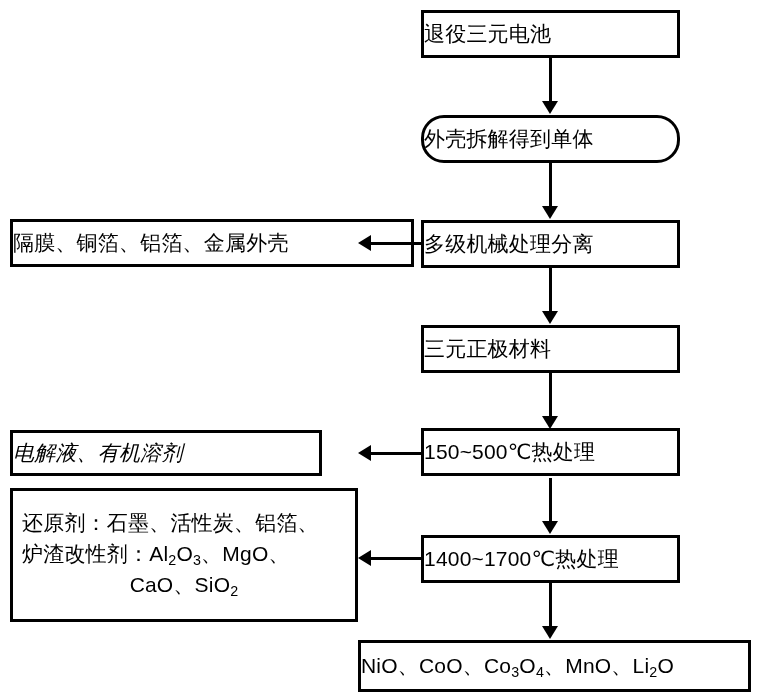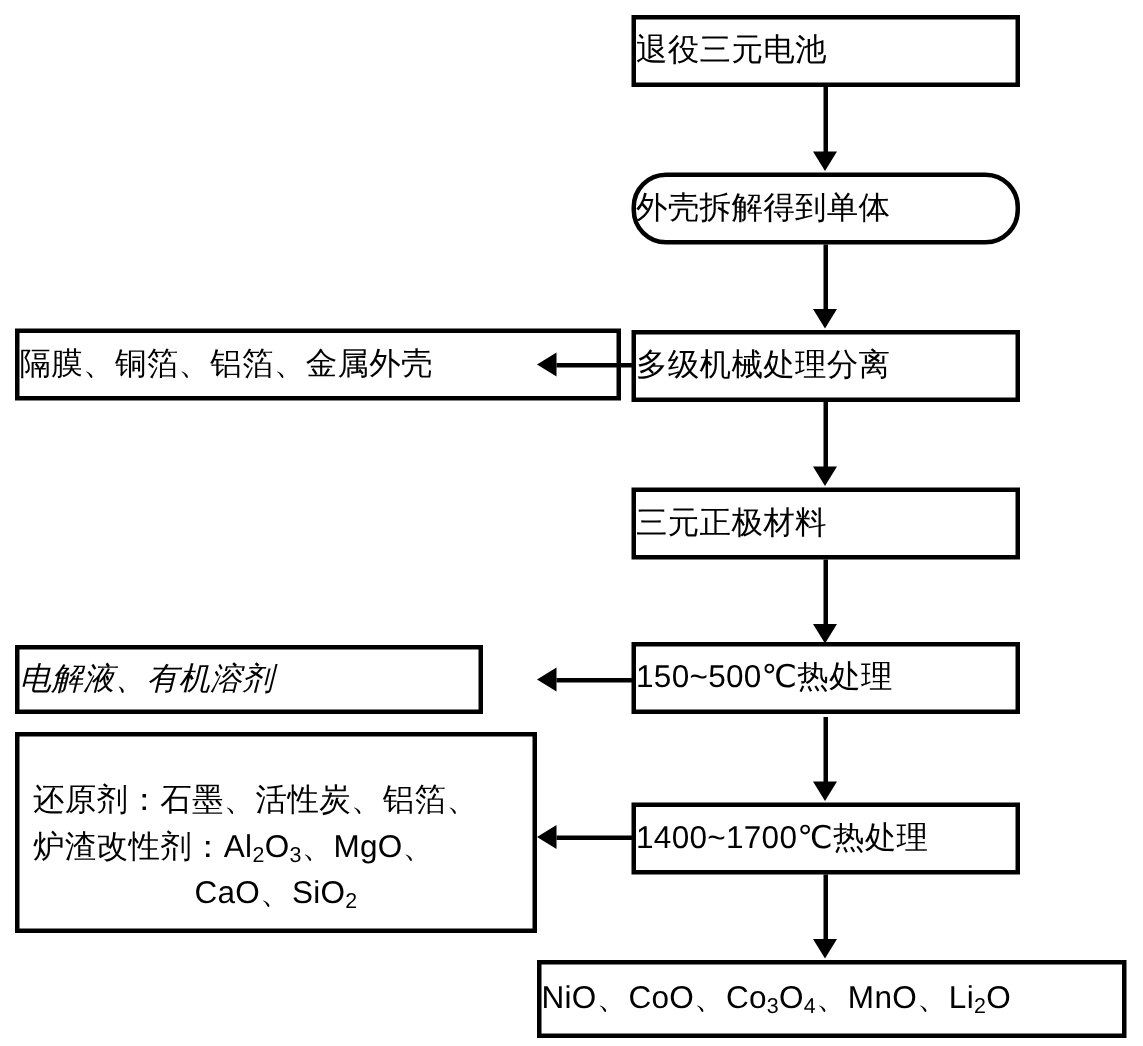--- a/index.html
+++ b/index.html
@@ -118,21 +118,21 @@
   </div>
 
   <div class="node" style="left:10px; top:219px; width:404px; height:48px;">
     <span>隔膜、铜箔、铝箔、金属外壳</span>
   </div>
 
   <div class="node" style="left:10px; top:430px; width:312px; height:46px;font-style:italic;">
     <span>电解液、有机溶剂</span>
   </div>
 
-  <div class="node node-multiline" style="left:10px; top:488px; width:348px; height:134px;justify-content:flex-end;">
+  <div class="node node-multiline" style="left:10px; top:488px; width:348px; height:134px;">
     <span class="ln first">还原剂：石墨、活性炭、铝箔、</span>
     <span class="ln third">炉渣改性剂：Al<sub>2</sub>O<sub>3</sub>、MgO、</span>
     <span class="ln">CaO、SiO<sub>2</sub></span>
   </div>
 
   <div class="vline" style="left:549px; top:58px; height:44px;"></div>
   <div class="arrow-down" style="left:542px; top:101px;"></div>
 
   <div class="vline" style="left:549px; top:163px; height:44px;"></div>
   <div class="arrow-down" style="left:542px; top:206px;"></div>

